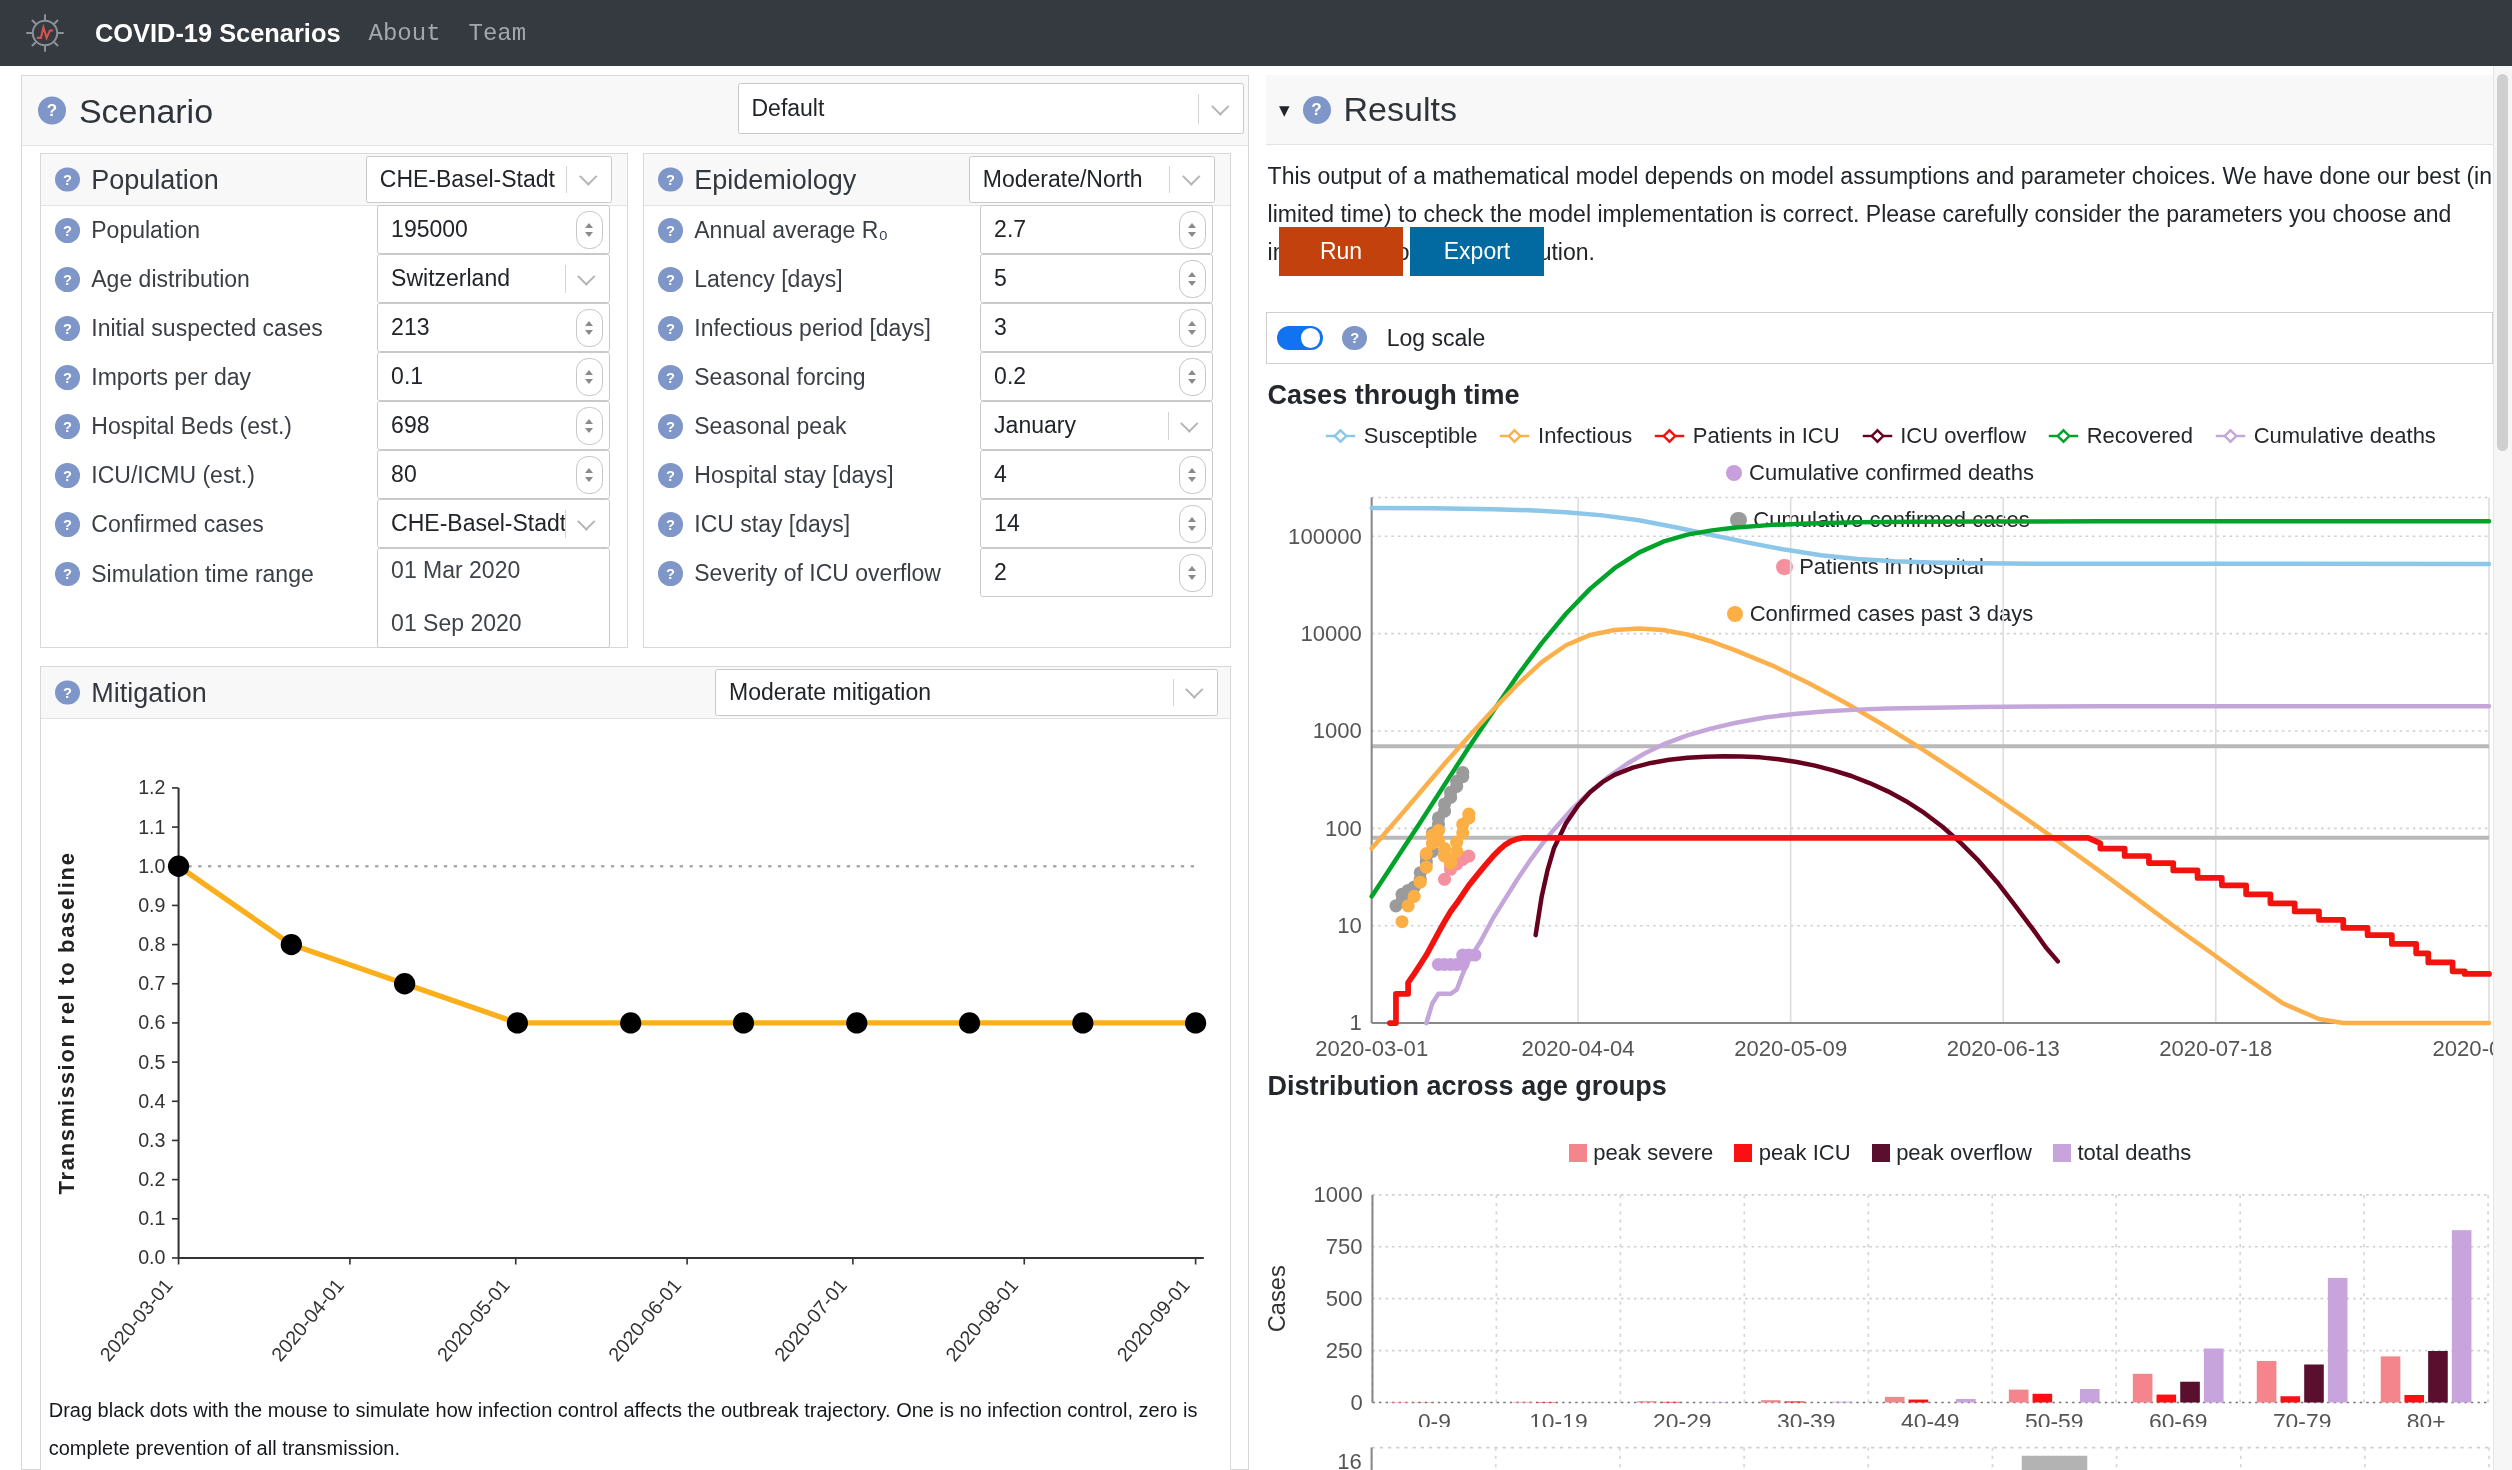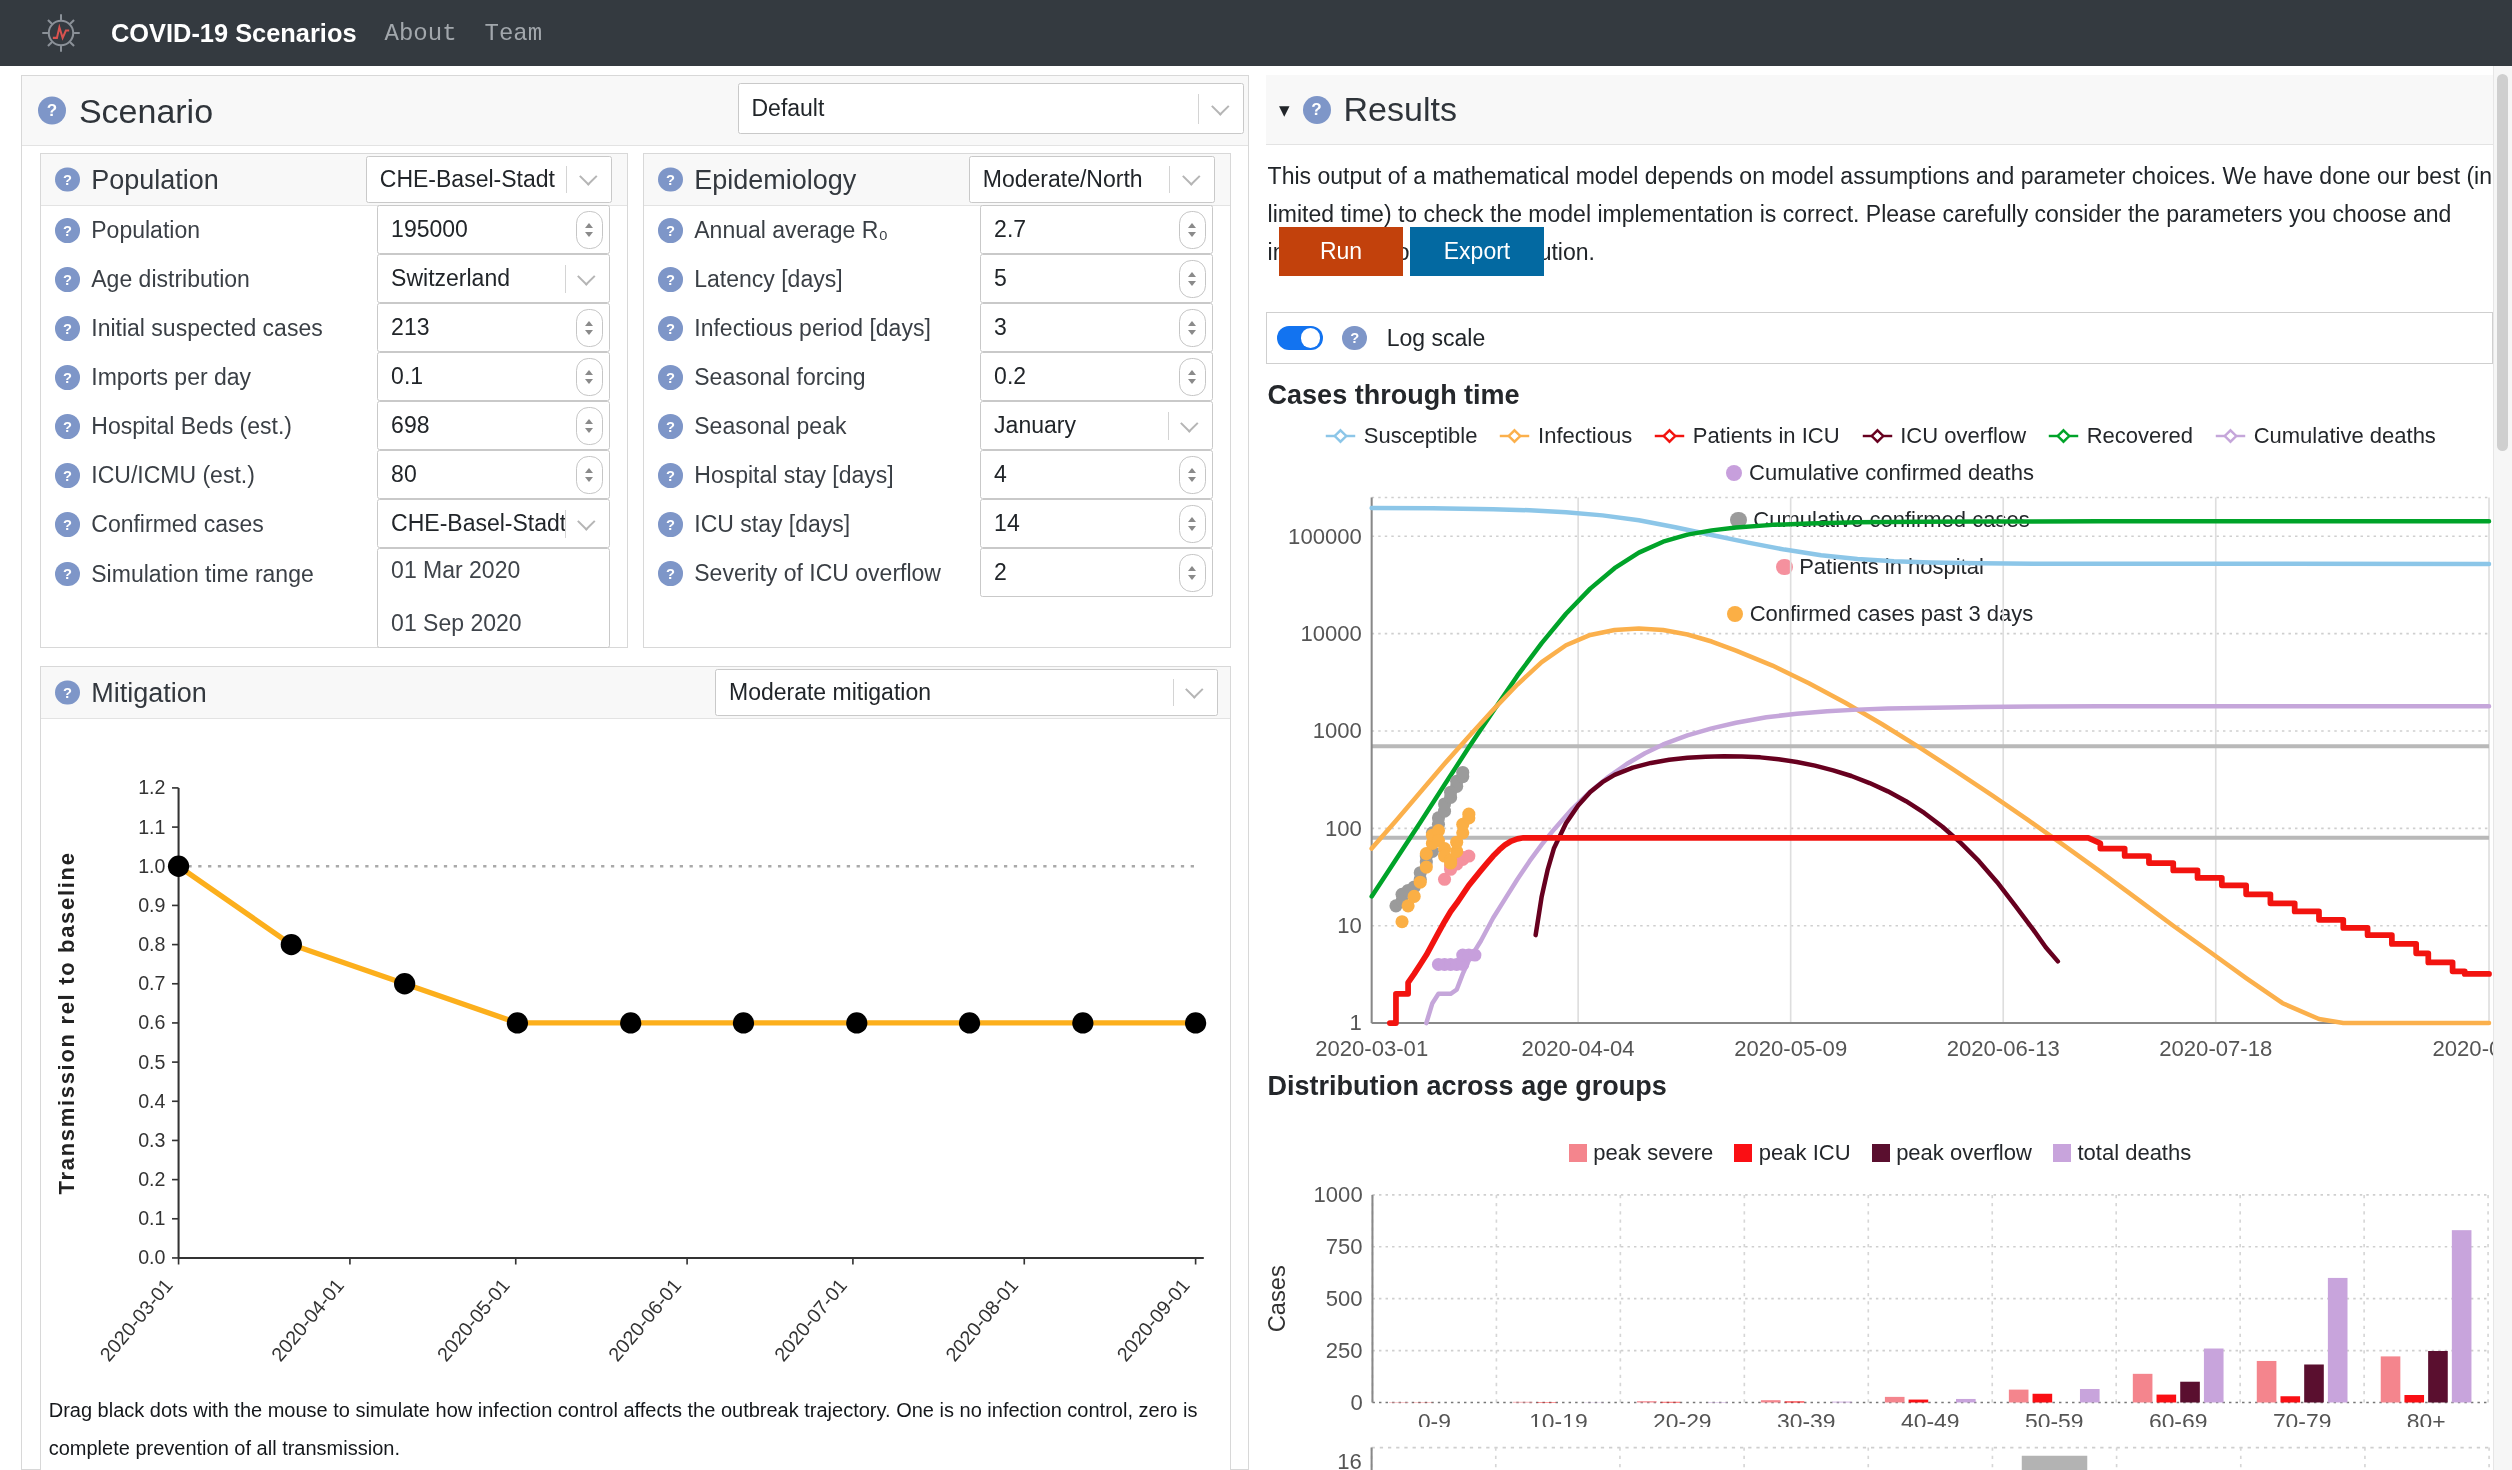--- a/index.html
+++ b/index.html
@@ -1,20 +1,20 @@
 <!DOCTYPE html>
 <html style="font-size:13px"><head>
 <meta charset="utf-8">
 <style>
   html,body{margin:0;padding:0;}
   body{width:2512px;height:1471px;overflow:hidden;background:#fff;
        font-family:"Liberation Sans",sans-serif;color:#212529;position:relative;}
   
   .navbar{position:absolute;left:0;top:0;width:2512px;height:66px;background:#343a40;
-          display:flex;align-items:center;gap:28px;padding-left:39px;box-sizing:border-box;}
+          display:flex;align-items:center;gap:28px;padding-left:23px;box-sizing:border-box;}
   .brand{color:#fff;font-size:25.4px;font-weight:bold;}
   .navlink{color:#a2a7ac;font-size:24px;font-family:Liberation Mono, monospace;}
   
   .left-panel{position:absolute;left:20.5px;top:75px;width:1228px;height:1395px;
               border:0.8px solid #d8d8d8;background:#fff;box-sizing:border-box;}
   .right-panel{position:absolute;left:1266px;top:75px;width:1228px;height:1395px;}
   .scrollbar{position:absolute;right:0;top:66px;width:18px;height:1405px;background:#f6f6f6;border-left:0.8px solid #e6e6e6;}
   .scrollbar .thumb{position:absolute;left:3.3px;top:8.2px;width:10.6px;height:377px;border-radius:5.7px;background:#cfcfcf;}
   
   .strip{background:#f8f8f8;border-bottom:0.8px solid #e3e3e3;}

